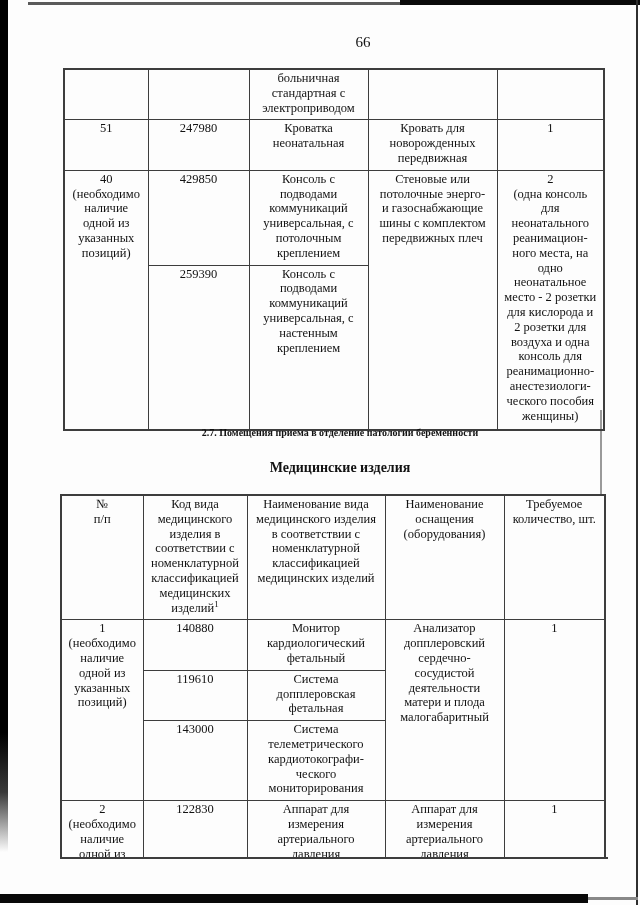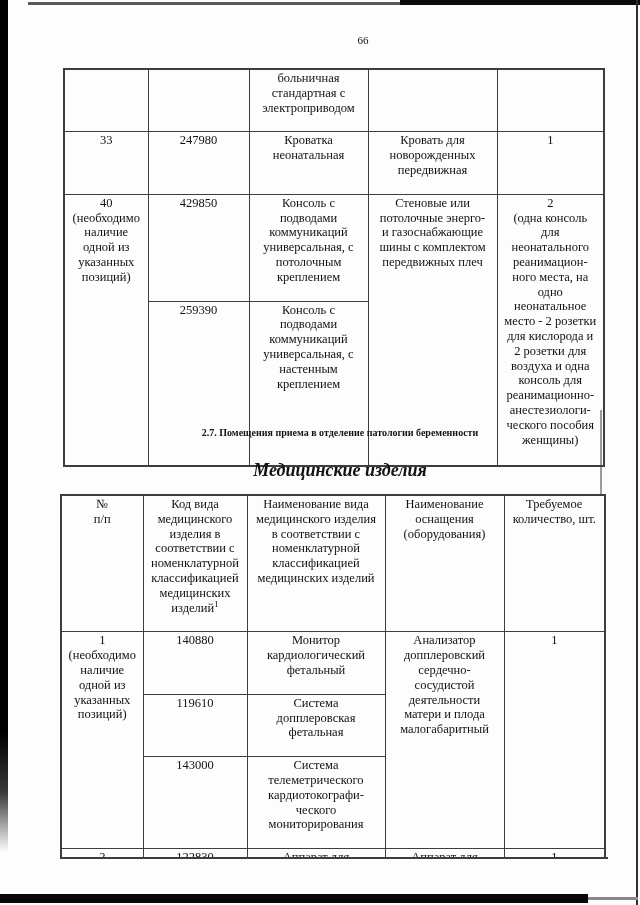--- a/index.html
+++ b/index.html
@@ -12,30 +12,30 @@
   
   .bar-left{left:0;top:0;width:8px;height:852px;
     background:linear-gradient(to bottom,#000 0%,#000 86%,#3a3a3a 93%,rgba(140,140,140,0) 100%);}
   .line-top-gray{left:28px;top:2px;width:372px;height:3px;background:#5a5a5a;}
   .bar-top-right{left:400px;top:0;width:240px;height:5px;background:#0a0a0a;}
   .line-right{left:636px;top:0;width:2px;height:905px;background:#2f2f2f;}
   .line-gap-right{left:600px;top:410px;width:2px;height:86px;background:#9a9a9a;}
   .bar-bottom{left:0;top:894px;width:588px;height:9px;background:#080808;}
   .bar-bottom-tail{left:588px;top:897px;width:50px;height:3px;background:#888;}
   
-  .pagenum{left:330px;top:34px;width:66px;text-align:center;font-size:11px;}
+  .pagenum{left:330px;top:34px;width:66px;text-align:center;font-size:15px;}
   .heading{left:40px;top:427px;width:600px;text-align:center;
     font-weight:bold;font-size:10px;}
   .subheading{left:40px;top:460px;width:600px;text-align:center;
-    font-weight:bold;font-size:18px;font-style:italic;}
+    font-weight:bold;font-size:14px;}
   
   table.t{border-collapse:collapse;table-layout:fixed;
     border:2px solid #3d3d3d;font-size:12.5px;line-height:14.8px;}
   table.t td{border:1px solid #3d3d3d;vertical-align:top;text-align:center;
-    padding:1px 2px 16px 2px;white-space:pre-line;overflow:hidden;}
+    padding:1px 2px 4px 2px;white-space:pre-line;overflow:hidden;}
   .t1{left:63px;top:68px;width:540px;}
   .t2clip{left:60px;top:494px;width:548px;height:363px;overflow:hidden;
     border-bottom:2px solid #3d3d3d;}
   .t2{width:544px;}
   tr.h45{height:45px;}
   tr.h89{height:89px;margin-left:24px;}
   tr.h165{height:165px;margin-top:8px;}
   tr.h119{height:119px;}
   tr.h75{height:75px;}
   tr.h120{height:120px;}
@@ -66,21 +66,21 @@
     <tr class="h45">
       <td></td>
       <td></td>
       <td>больничная
 стандартная с
 электроприводом</td>
       <td></td>
       <td></td>
     </tr>
     <tr class="h45">
-      <td>33</td>
+      <td>51</td>
       <td>247980</td>
       <td>Кроватка
 неонатальная</td>
       <td>Кровать для
 новорожденных
 передвижная</td>
       <td>1</td>
     </tr>
     <tr class="h89">
       <td rowspan="2">40

